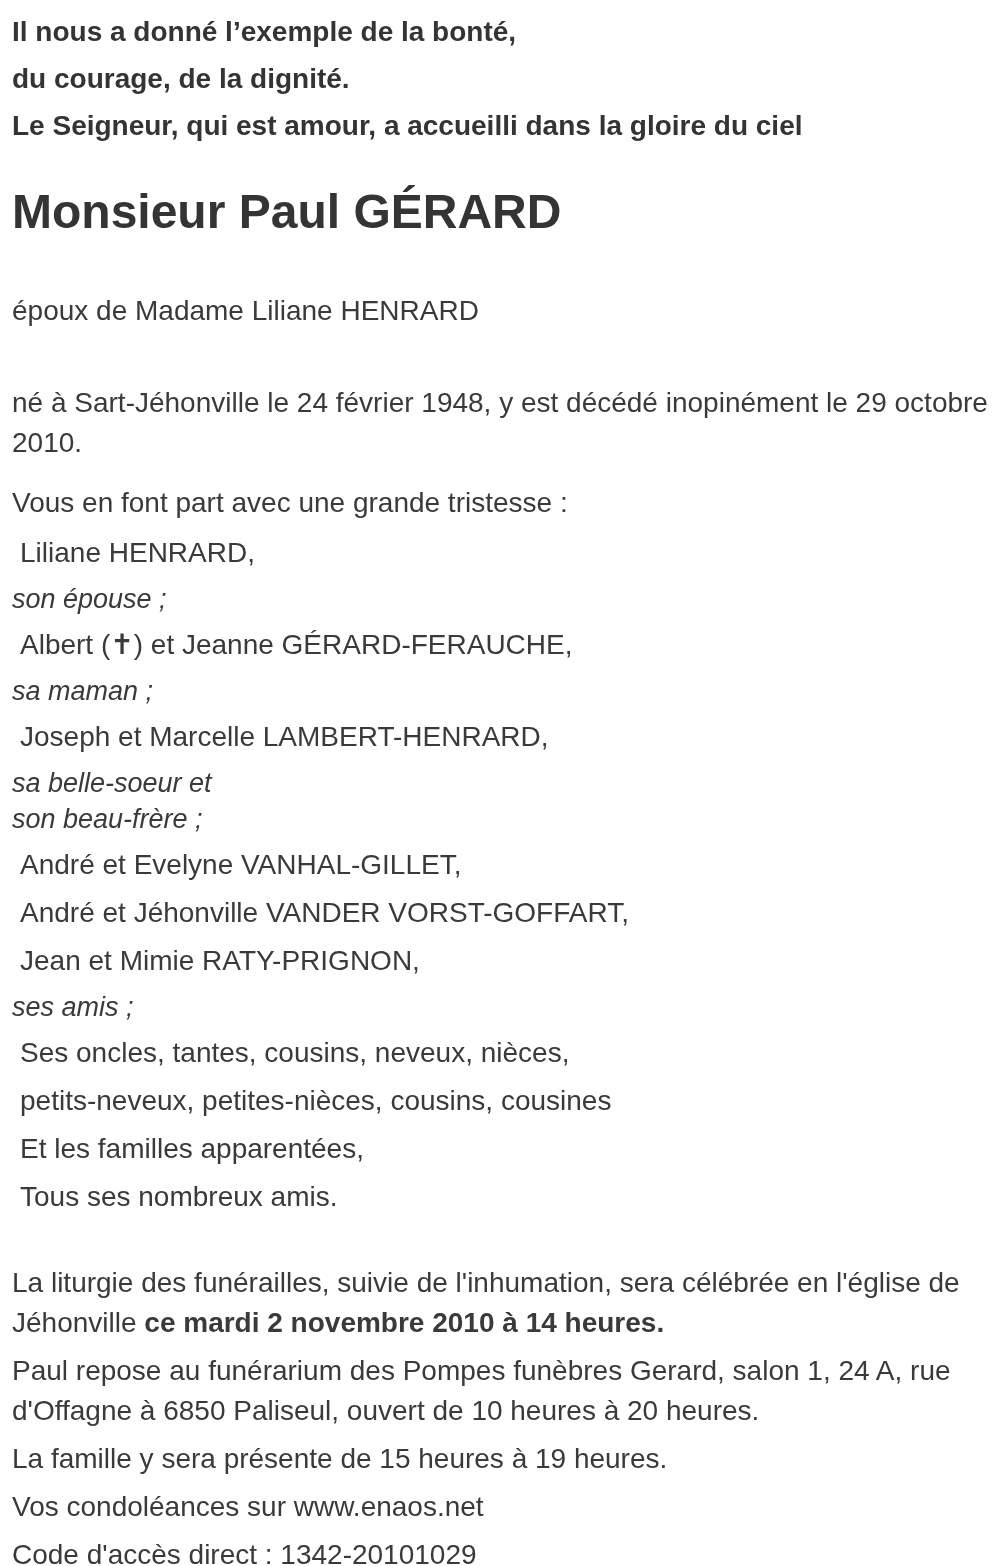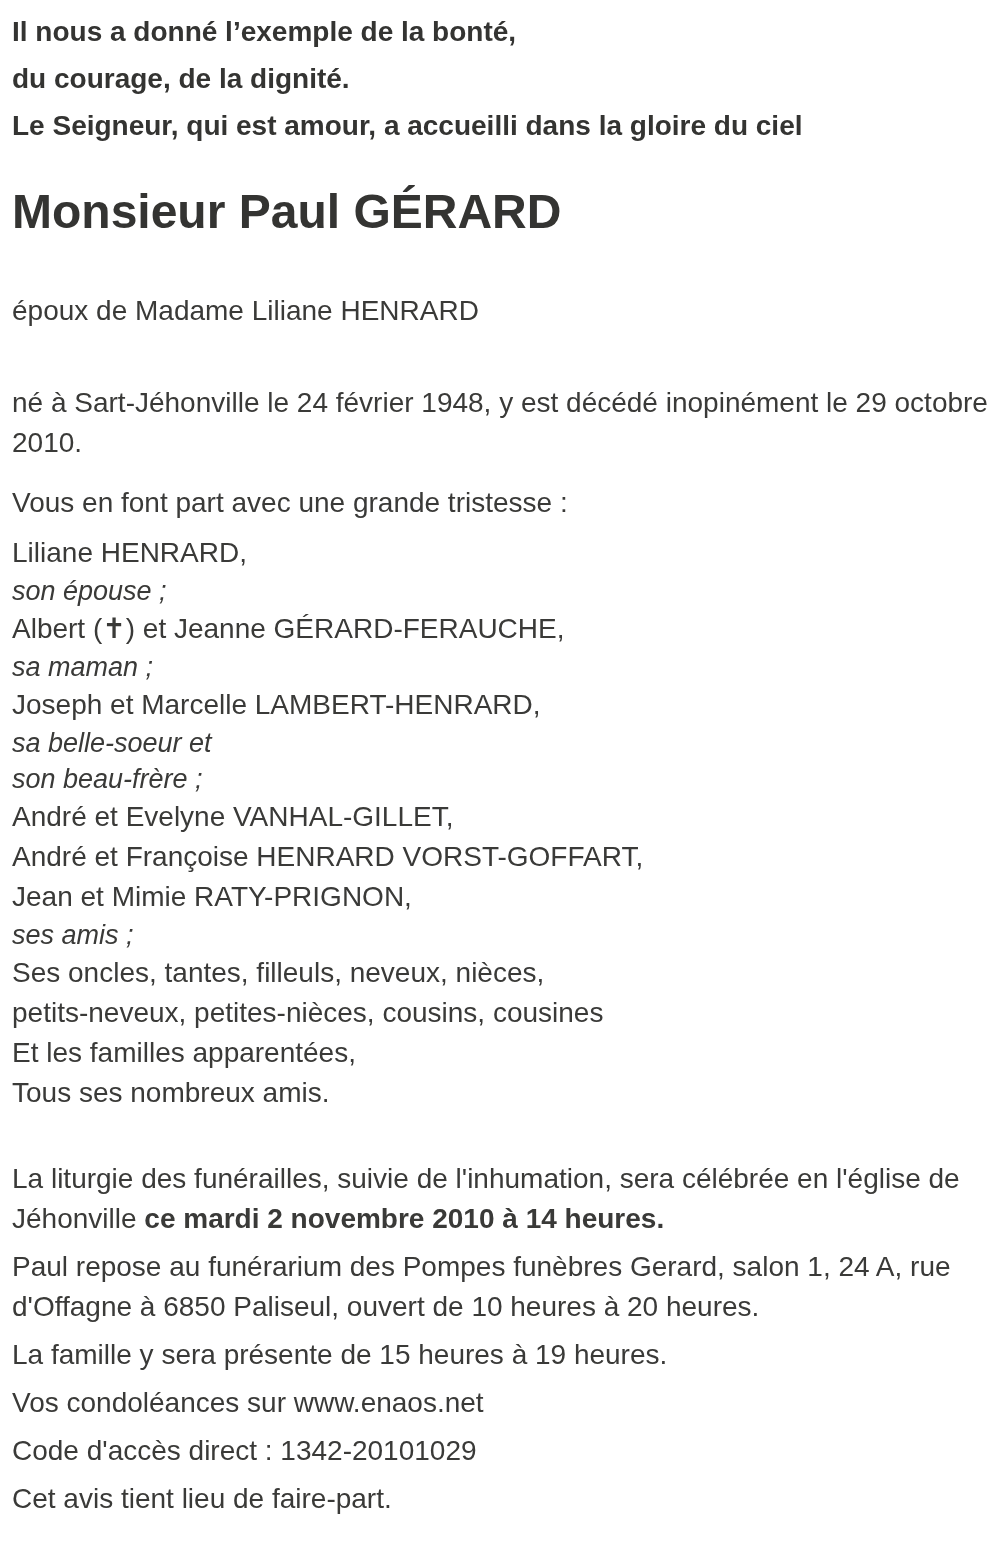--- a/index.html
+++ b/index.html
@@ -47,21 +47,21 @@
   .announce {
     margin: 20px 0 0 0;
     font-size: 28px;
     line-height: 40px;
   }
   
   .family {
     margin-top: 10px;
   }
   .name {
-    margin: 0;
+    margin: 8px;
     font-size: 28px;
     line-height: 40px;
   }
   .relation {
     margin: 0;
     font-size: 27px;
     font-style: italic;
     text-align: left;
     line-height: 36px;
   }
@@ -104,25 +104,25 @@
     <p class="relation">son épouse ;</p>
 
     <p class="name">Albert (✝) et Jeanne GÉRARD-FERAUCHE,</p>
     <p class="relation">sa maman ;</p>
 
     <p class="name">Joseph et Marcelle LAMBERT-HENRARD,</p>
     <p class="relation">sa belle-soeur et</p>
     <p class="relation">son beau-frère ;</p>
 
     <p class="name">André et Evelyne VANHAL-GILLET,</p>
-    <p class="name">André et Françoise HENRARD VORST-GOFFART,</p>
+    <p class="name">André et Jéhonville VANDER VORST-GOFFART,</p>
     <p class="name">Jean et Mimie RATY-PRIGNON,</p>
     <p class="relation">ses amis ;</p>
 
-    <p class="name">Ses oncles, tantes, filleuls, neveux, nièces,</p>
+    <p class="name">Ses oncles, tantes, cousins, neveux, nièces,</p>
     <p class="name">petits-neveux, petites-nièces, cousins, cousines</p>
     <p class="name">Et les familles apparentées,</p>
     <p class="name">Tous ses nombreux amis.</p>
 
   </section>
 
   <section class="funeral">
     <p class="first"><span>La liturgie des funérailles, suivie de l'inhumation, sera célébrée en l'église de Jéhonville </span><span class="bold-inline">ce mardi 2 novembre 2010 à 14 heures.</span></p>
     <p>Paul repose au funérarium des Pompes funèbres Gerard, salon 1, 24 A, rue d'Offagne à 6850 Paliseul, ouvert de 10 heures à 20 heures.</p>
     <p>La famille y sera présente de 15 heures à 19 heures.</p>

